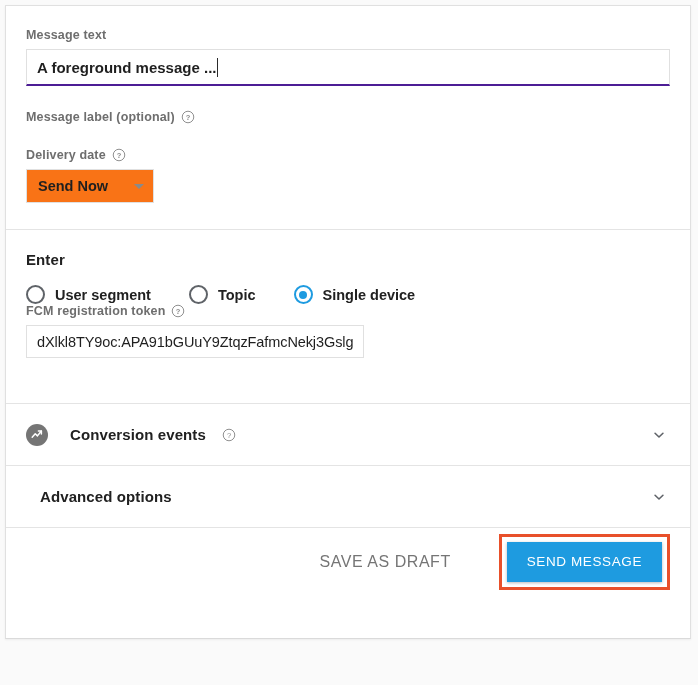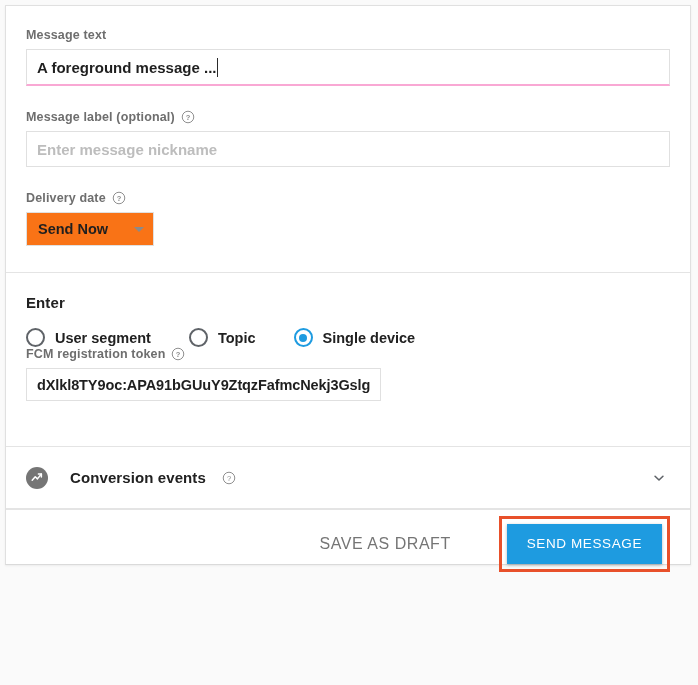--- a/index.html
+++ b/index.html
@@ -12,21 +12,21 @@
   }
   .page {
     position: relative;
     width: 698px; height: 685px;
     background: #fafafa;
     overflow: hidden;
   }
   .card {
     position: absolute;
     left: 5px; top: 5px;
-    width: 686px; height: 560px;
+    width: 686px; height: 634px;
     background: #ffffff;
     border: 1px solid #e0e0e0;
     border-bottom: 1px solid #dadada;
     box-shadow: 0 1px 2px rgba(0,0,0,0.06);
   }
 
   
   .section {
     padding: 0 20px;
   }
@@ -64,21 +64,21 @@
     background: #fff;
     padding: 0 10px;
     display: flex;
     align-items: center;
     font-size: 15px;
     font-weight: bold;
     color: #1f1f1f;
     position: relative;
   }
   .text-input.focused {
-    border-bottom: 2px solid #f9a8d4;
+    border-bottom: 2px solid #4c1d95;
     height: 37px;
   }
   .caret {
     display: inline-block;
     width: 1px;
     height: 19px;
     background: #2b2b2b;
     margin-left: 1px;
     vertical-align: middle;
   }
@@ -158,21 +158,21 @@
   }
 
   .token-input {
     display: inline-flex;
     align-items: center;
     height: 33px;
     border: 1px solid #e0e0e0;
     background: #fff;
     padding: 14px 10px;
     font-size: 14.5px;
-    font-weight: bold;
+    font-weight: normal;
     color: #1f1f1f;
     letter-spacing: -0.1px;
     max-width: 392px;
     overflow: hidden;
     white-space: nowrap;
   }
 
   
   .accordion {
     display: flex;
@@ -264,23 +264,20 @@
       </div>
 
       <div class="field-label" style="margin-top:24px;">
         <span>Message label (optional)</span>
         <span class="help-icon">
           <svg width="14" height="14" viewBox="0 0 16 16">
             <circle cx="8" cy="8" r="6.6" fill="none" stroke="#8a8a8a" stroke-width="1.1"></circle>
             <text x="8" y="11.4" font-size="8.6" font-family="Liberation Sans, sans-serif" fill="#8a8a8a" text-anchor="middle">?</text>
           </svg>
         </span>
-      </div>
-      <div class="text-input">
-        <span class="placeholder">Enter message nickname</span>
       </div>
 
       <div class="field-label" style="margin-top:24px;">
         <span>Delivery date</span>
         <span class="help-icon">
           <svg width="14" height="14" viewBox="0 0 16 16">
             <circle cx="8" cy="8" r="6.6" fill="none" stroke="#8a8a8a" stroke-width="1.1"></circle>
             <text x="8" y="11.4" font-size="8.6" font-family="Liberation Sans, sans-serif" fill="#8a8a8a" text-anchor="middle">?</text>
           </svg>
         </span>
@@ -349,20 +346,30 @@
       </div>
       <span class="chevron">
         <svg width="14" height="14" viewBox="0 0 16 16">
           <polyline points="3.5,6 8,10.3 12.5,6" fill="none" stroke="#5f6368" stroke-width="1.8" stroke-linecap="round" stroke-linejoin="round"></polyline>
         </svg>
       </span>
     </div>
 
     <div class="divider"></div>
 
+    <div class="accordion">
+      <div class="accordion-left" style="padding-left:14px;">
+        <span class="accordion-title">Advanced options</span>
+      </div>
+      <span class="chevron">
+        <svg width="14" height="14" viewBox="0 0 16 16">
+          <polyline points="3.5,6 8,10.3 12.5,6" fill="none" stroke="#5f6368" stroke-width="1.8" stroke-linecap="round" stroke-linejoin="round"></polyline>
+        </svg>
+      </span>
+    </div>
 
     <div class="divider"></div>
 
     <div class="footer">
       <button class="btn-text">SAVE AS DRAFT</button>
       <span class="highlight-box">
         <button class="btn-primary">SEND MESSAGE</button>
       </span>
     </div>
 

